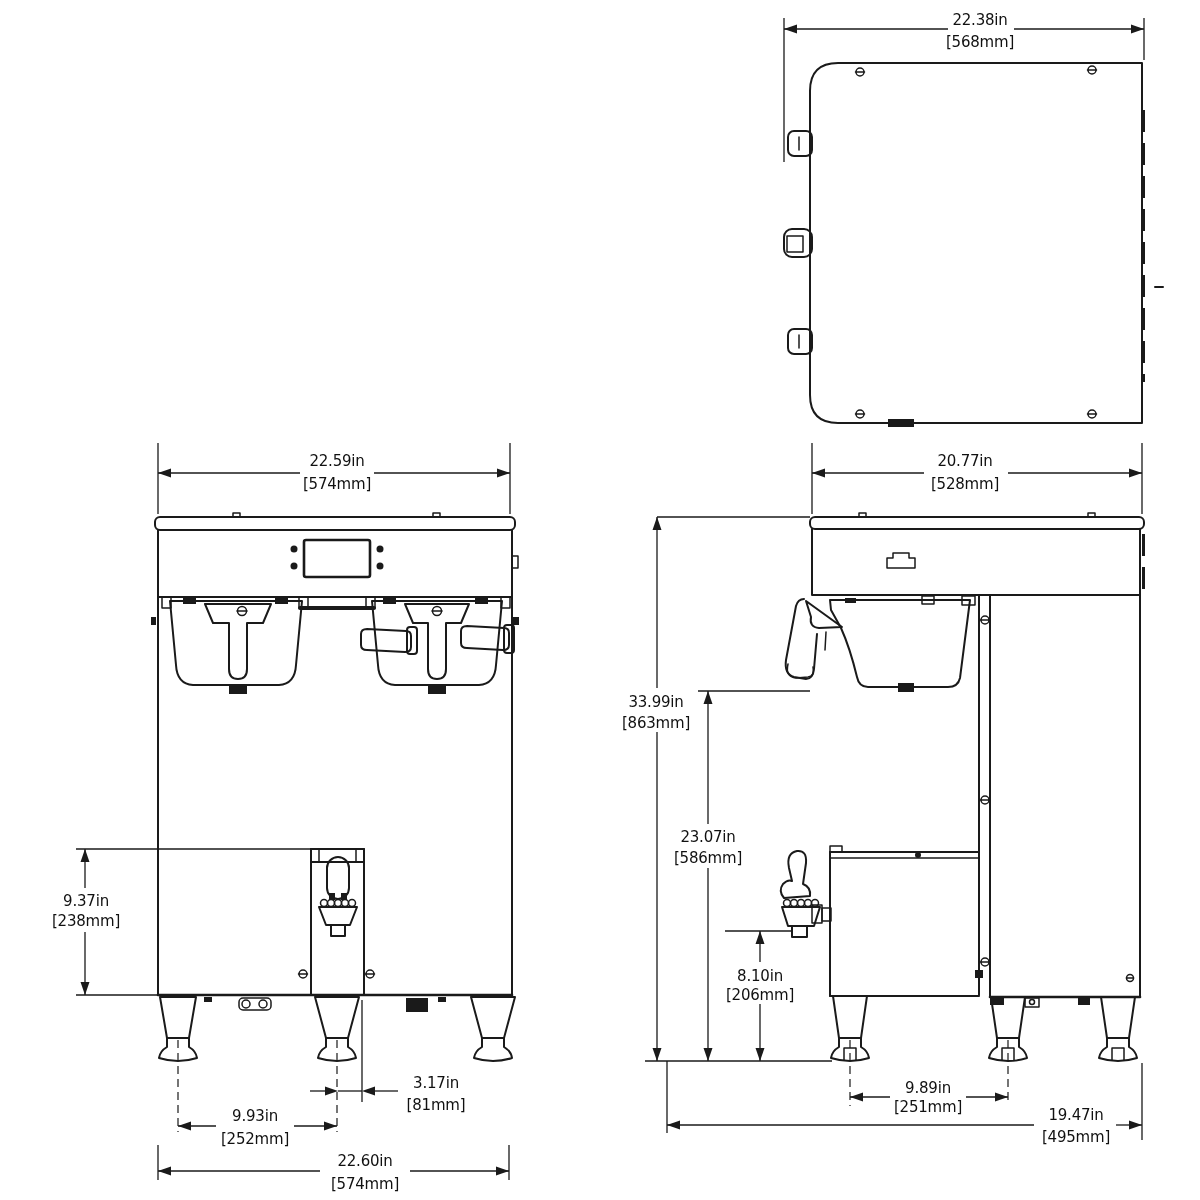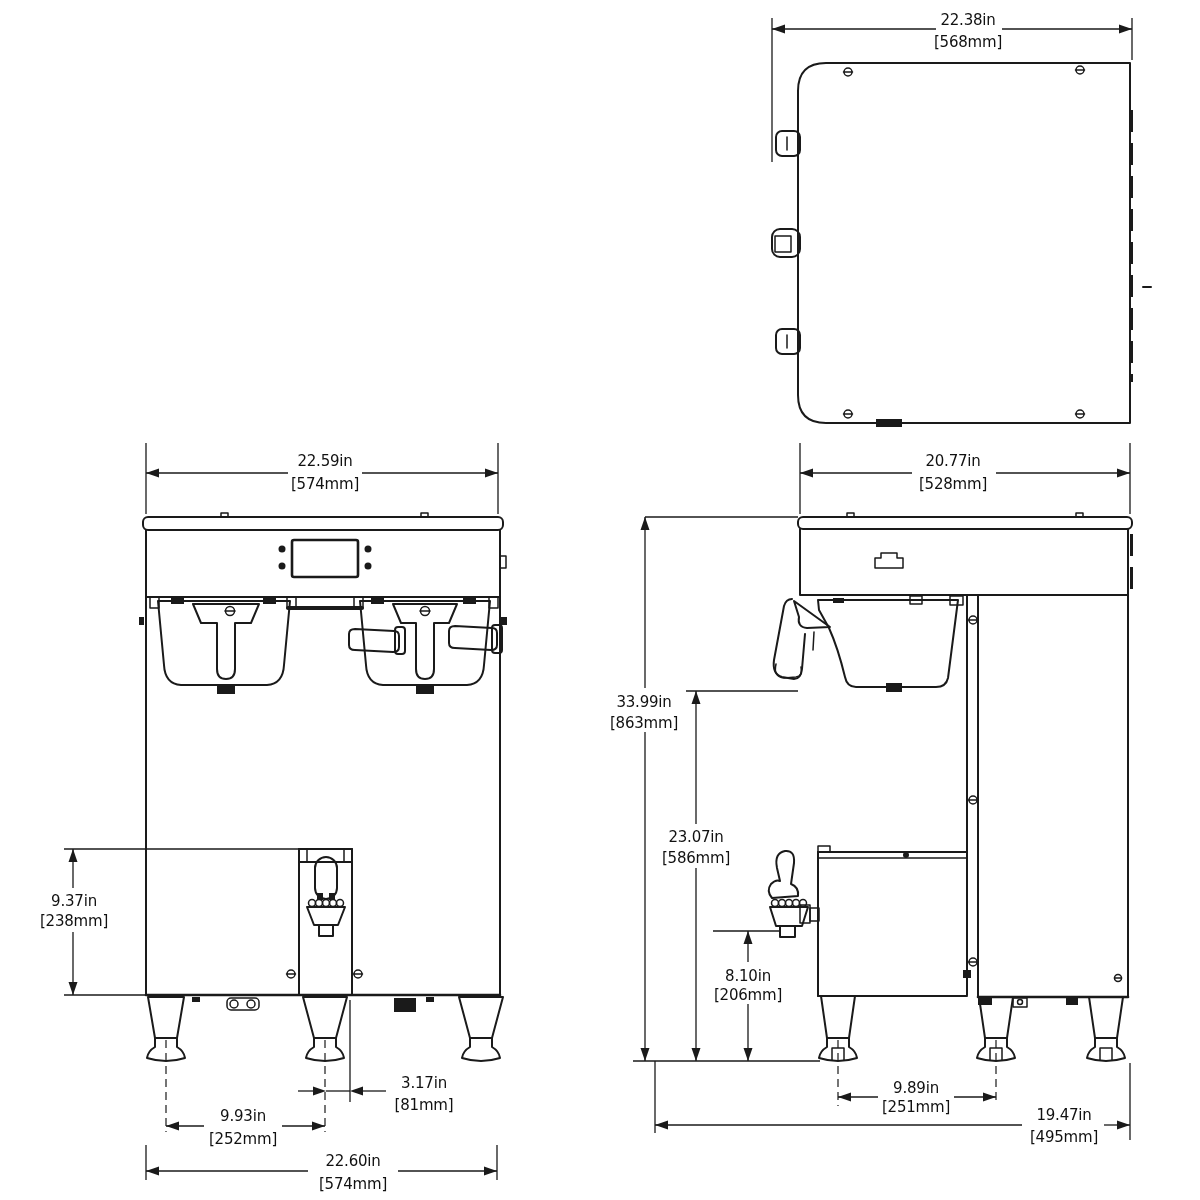--- a/index.html
+++ b/index.html
@@ -1,17 +1,17 @@
 <!DOCTYPE html>
 <html style="--line: #1a1a1a; --text: #111111; --background: #ffffff;"><head>
 <meta charset="utf-8">
 <style>
   :root { --line:#1a1a1a; --text:#111111; --background:#ffffff; }
   html,body { margin:0; padding:0; background:var(--background); }
-  .stage { width:1188px; height:1200px; position:relative; background:var(--background); overflow:hidden; }
+  .stage { width:1188px; height:1200px; position:relative; background:var(--background); overflow:hidden;padding-left:12px; }
   svg { display:block; }
   .o2  { fill:none; stroke:var(--line); stroke-width:2;   stroke-linejoin:round; stroke-linecap:round; }
   .o25 { fill:none; stroke:var(--line); stroke-width:2.6; stroke-linejoin:round; stroke-linecap:round; }
   .o15 { fill:none; stroke:var(--line); stroke-width:1.5; stroke-linejoin:round; stroke-linecap:round; }
   .o4  { fill:none; stroke:var(--line); stroke-width:4;   stroke-linecap:round; }
   .dim { fill:none; stroke:var(--line); stroke-width:1.3; stroke-linecap:butt; }
   .cl  { fill:none; stroke:var(--line); stroke-width:1.2; stroke-dasharray:8 5; }
   .vent{ fill:none; stroke:var(--line); stroke-width:3;   stroke-dasharray:22 11; }
   .fk  { fill:var(--line); stroke:none; }
   .ah  { fill:var(--line); stroke:none; }

